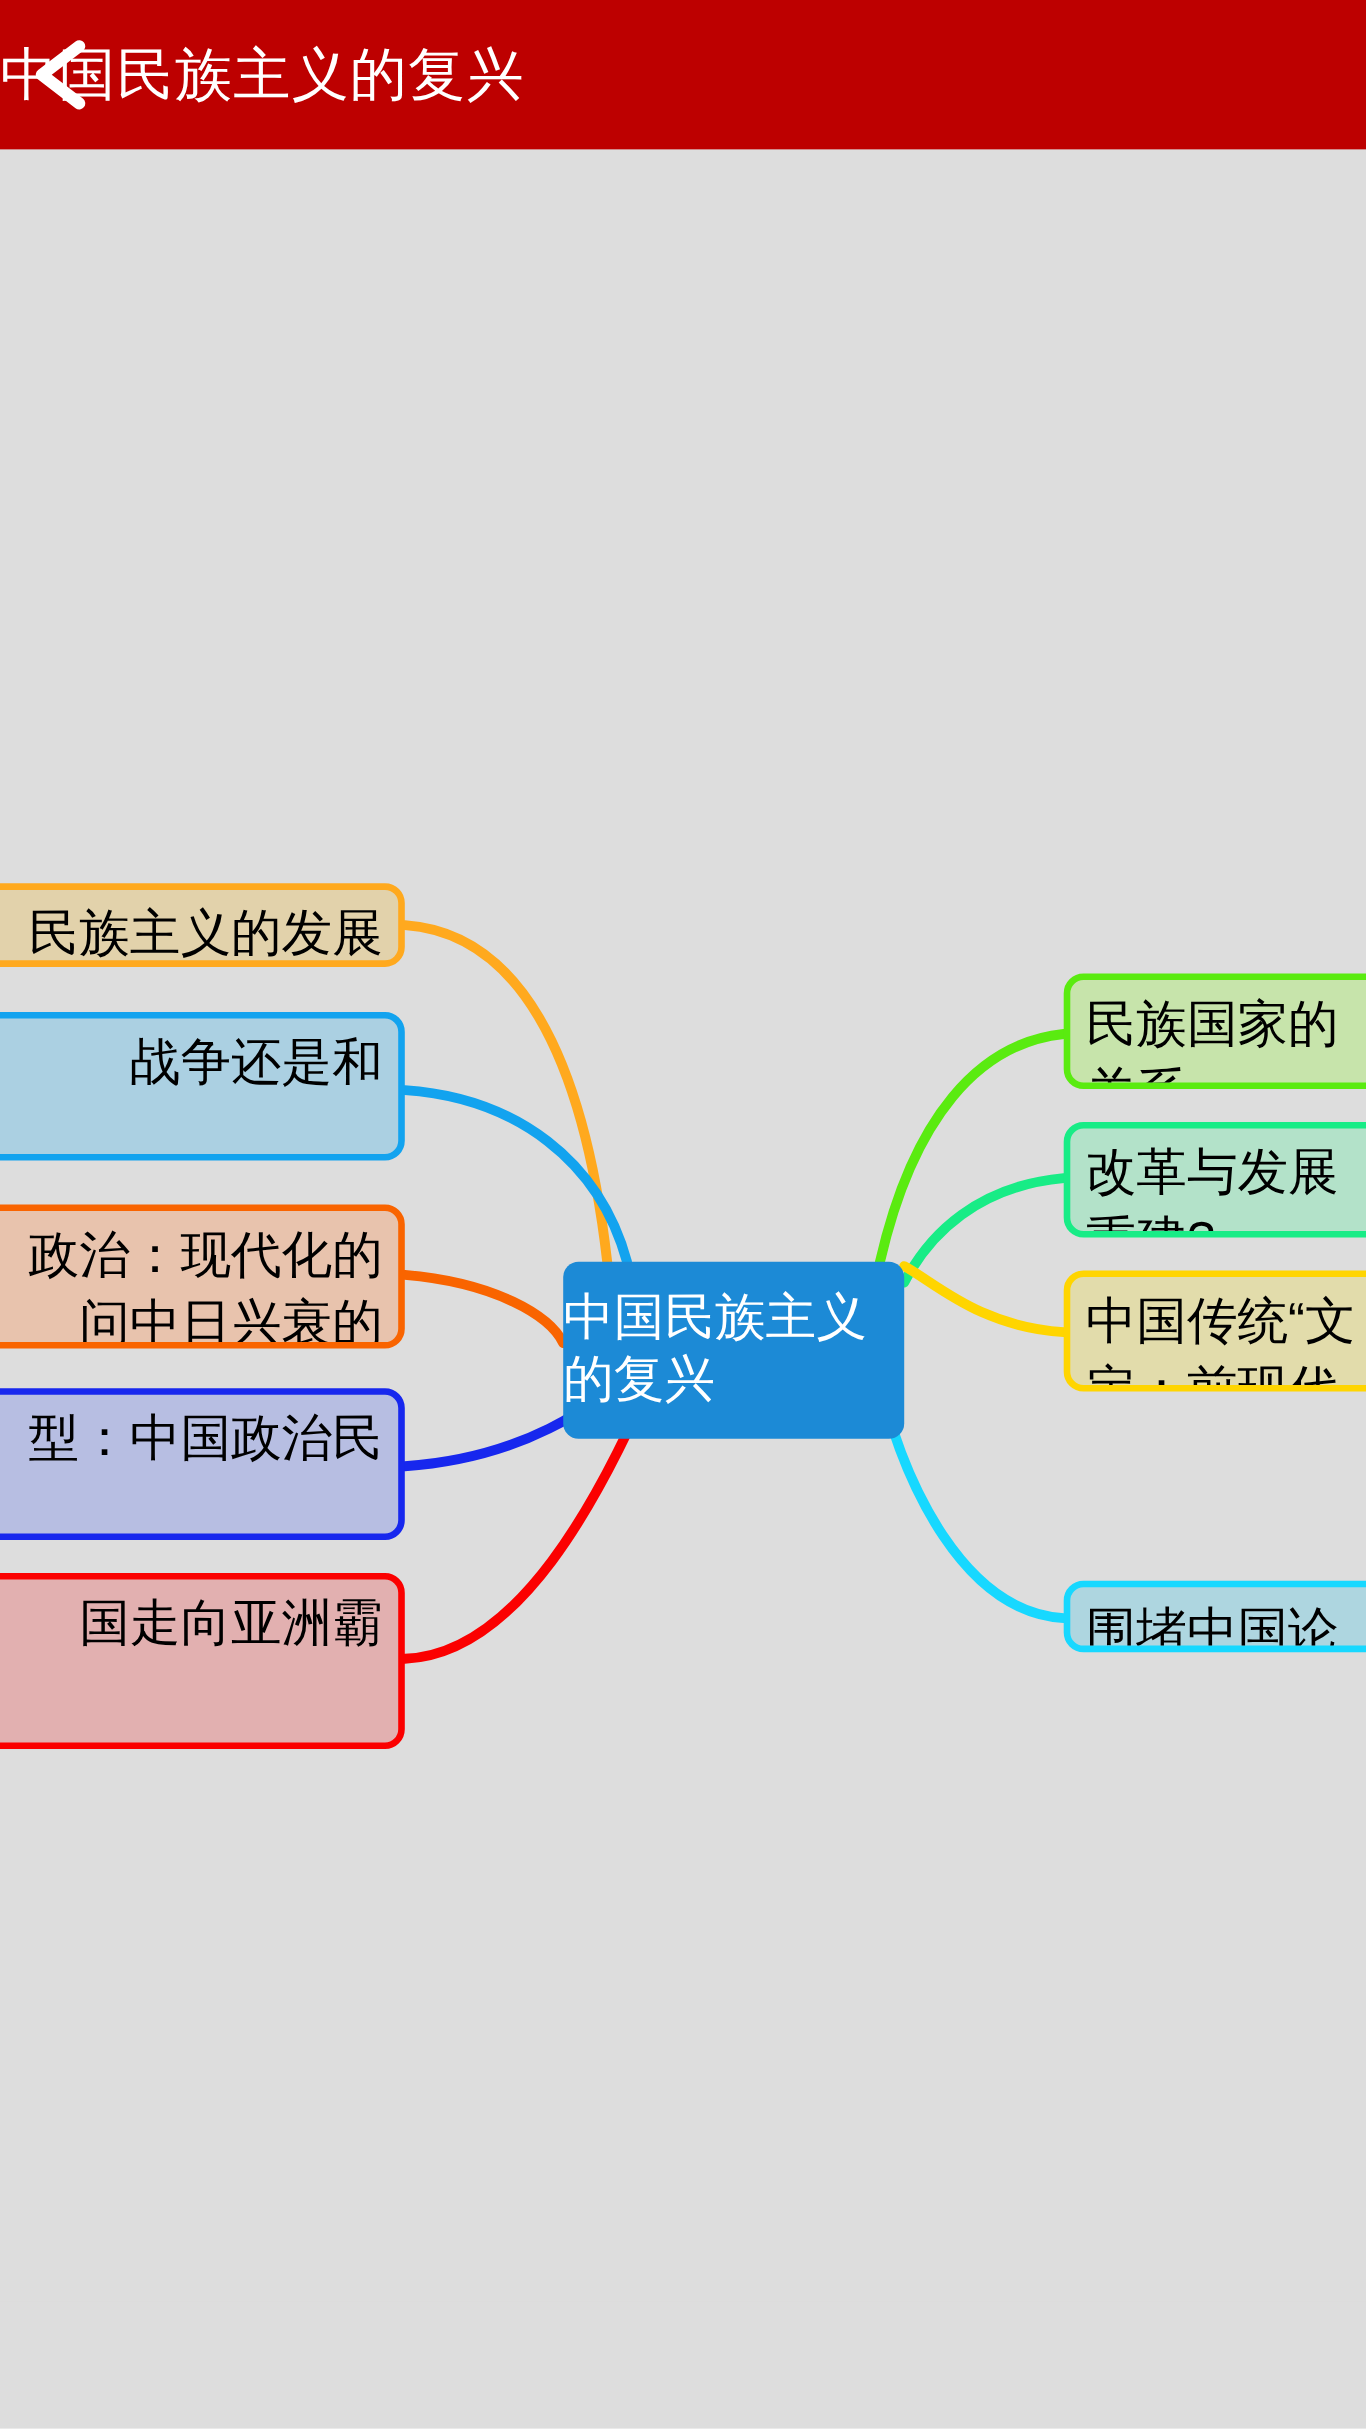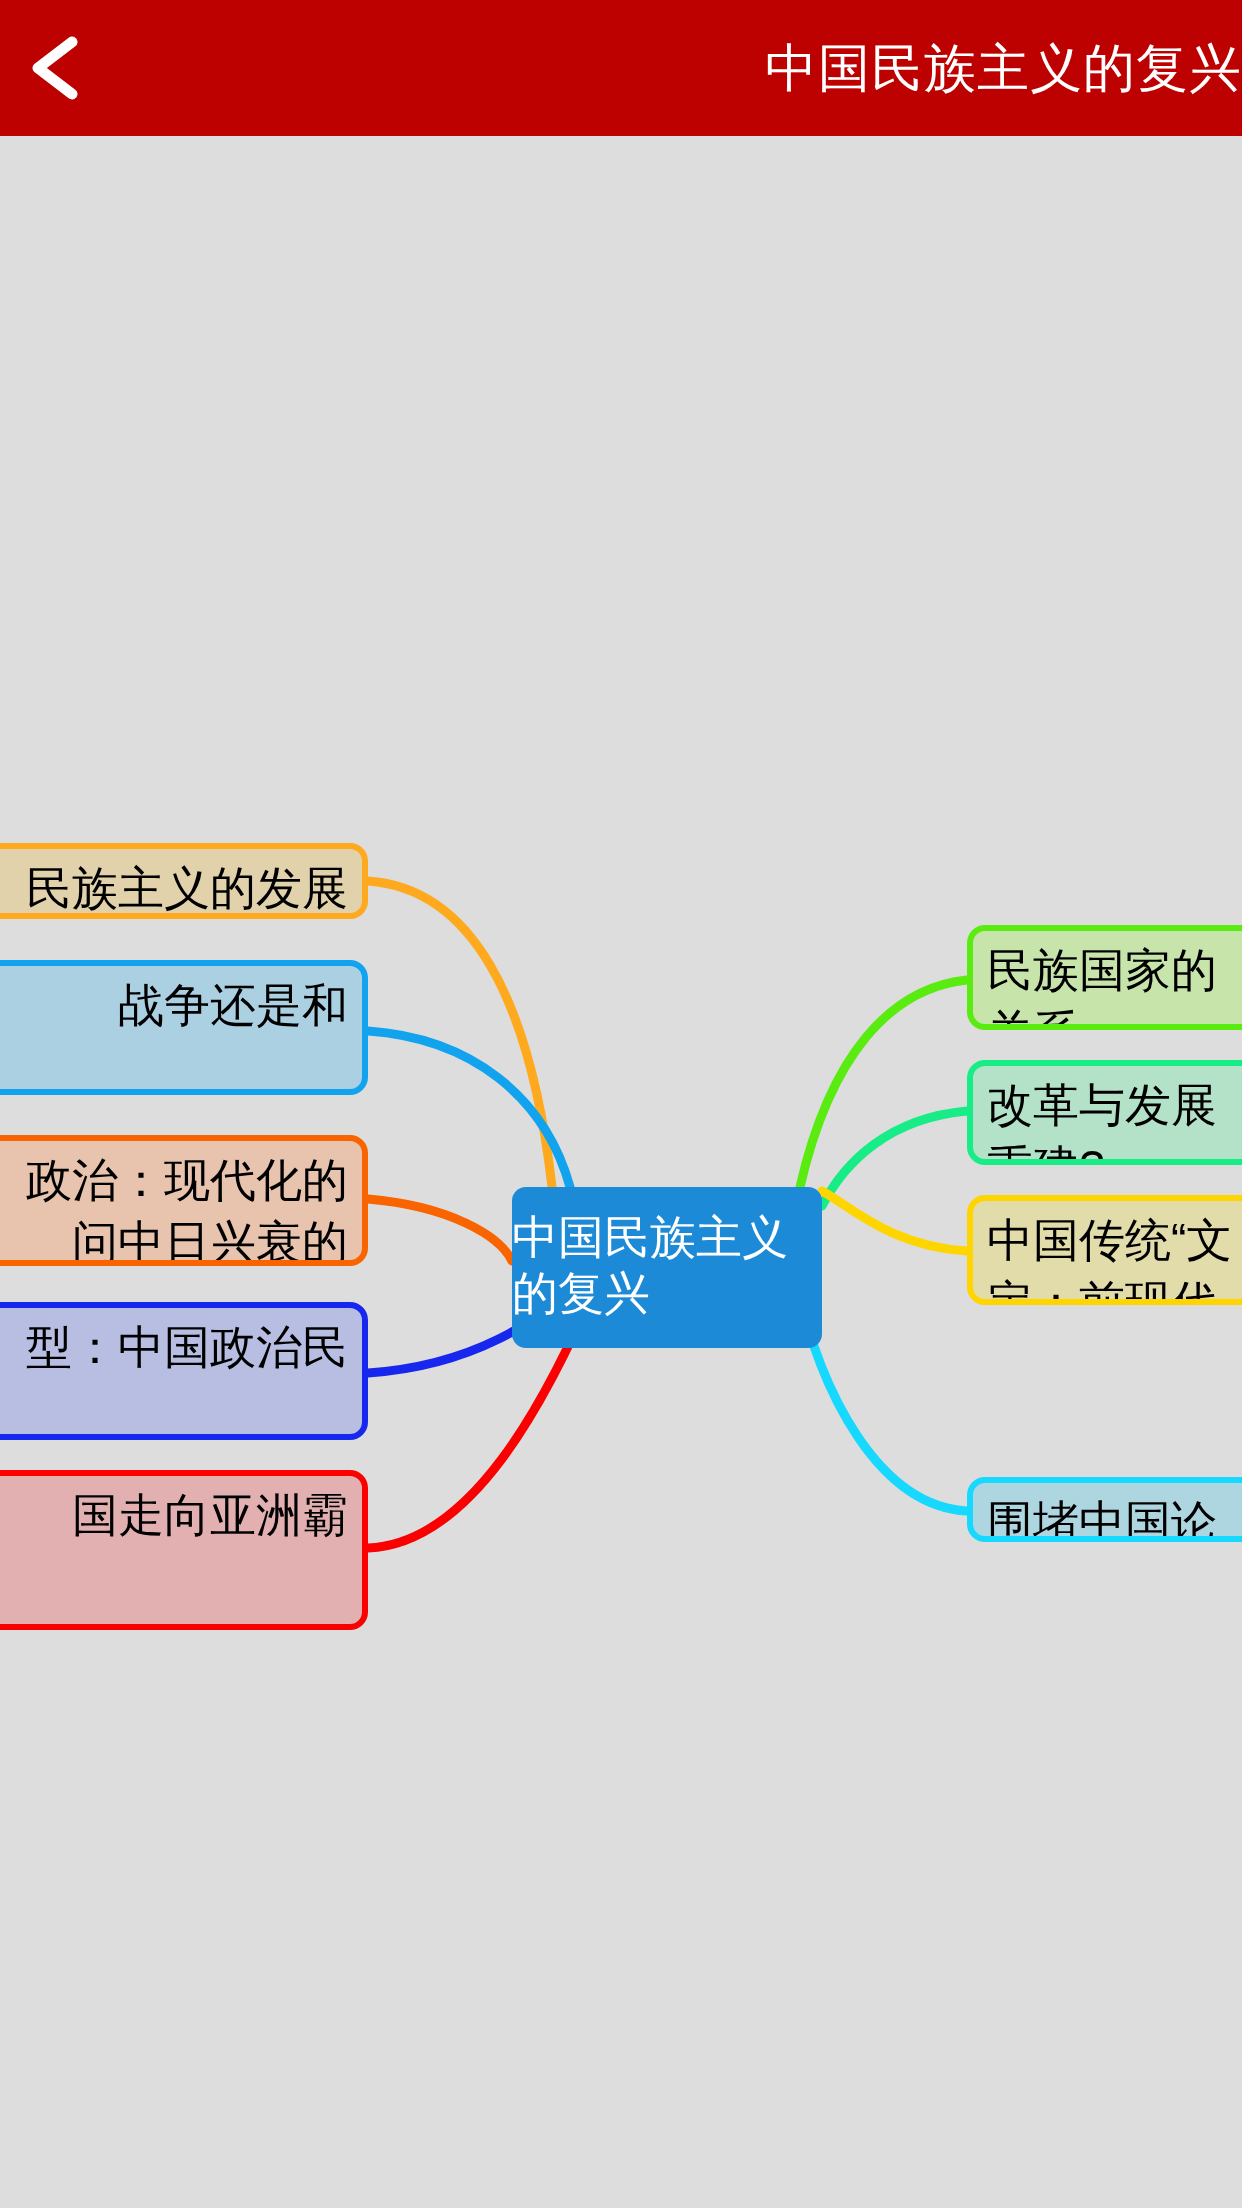--- a/index.html
+++ b/index.html
@@ -43,37 +43,36 @@
     width: 52px;
     height: 64px;
   }
   #header-title {
     position: absolute;
     left: 0;
     top: 0;
     width: 1242px;
     height: 136px;
     line-height: 136px;
-    text-align: right;
+    text-align: left;
     color: #ffffff;
     font-size: 52px;
     letter-spacing: 1px;
     white-space: nowrap;
   }
 
   
   #canvas {
     position: absolute;
     left: 0;
     top: 136px;
     width: 1242px;
     height: 1956px;
     background: #dddddd;
     overflow: hidden;
-    margin-top: 40px;
   }
   #edges {
     position: absolute;
     left: 0;
     top: 0;
     width: 1242px;
     height: 2072px;
     pointer-events: none;
   }
 

